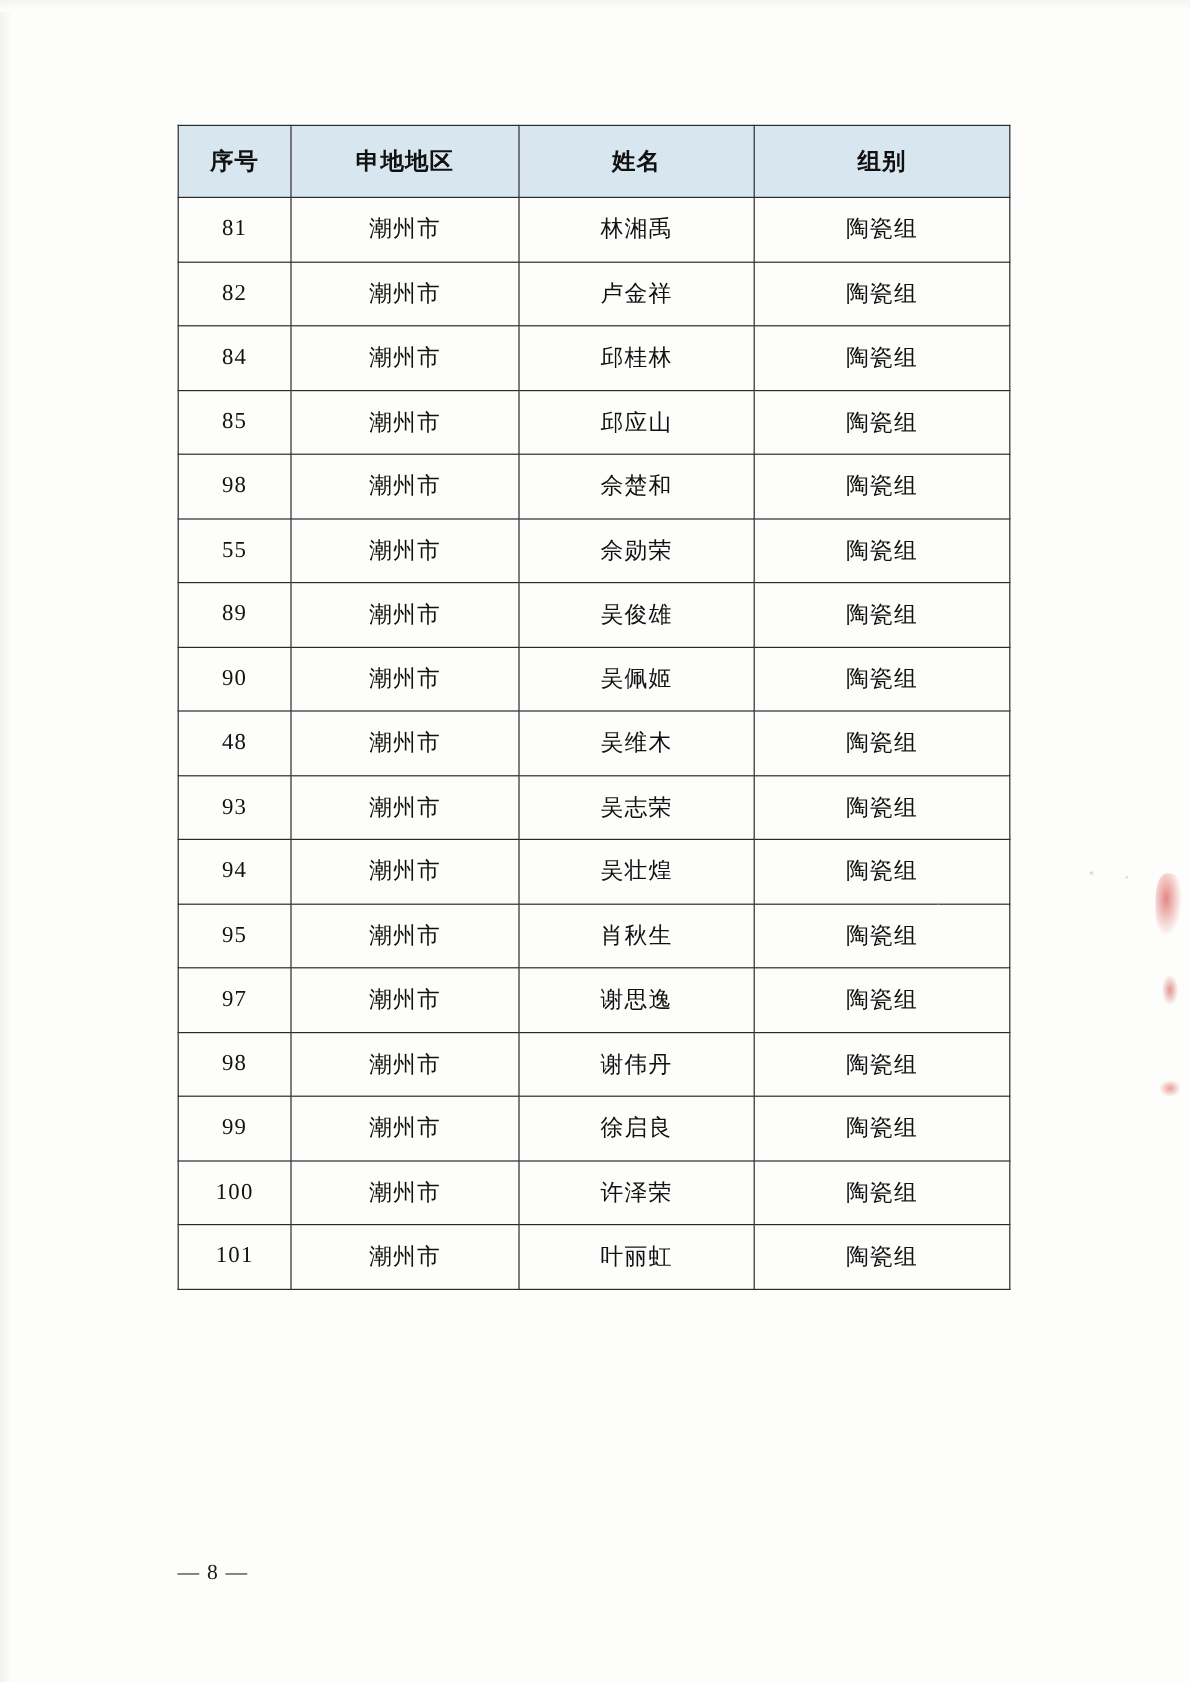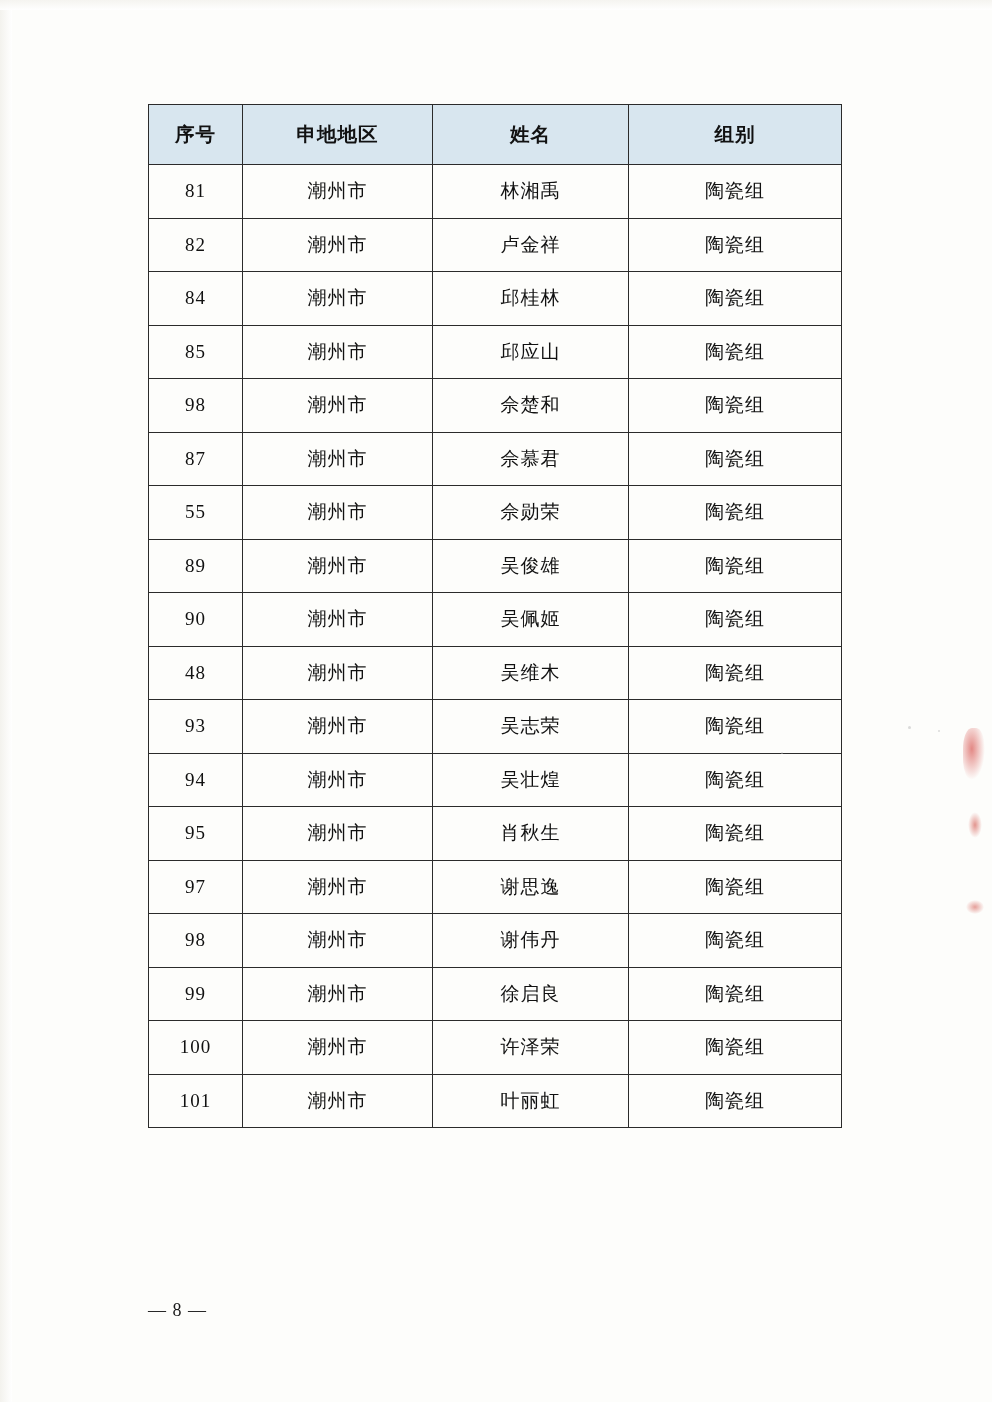--- a/index.html
+++ b/index.html
@@ -164,26 +164,20 @@
             <td>邱应山</td>
             <td>陶瓷组</td>
           </tr>
           <tr>
             <td class="cell-index">98</td>
             <td>潮州市</td>
             <td>佘楚和</td>
             <td>陶瓷组</td>
           </tr>
           <tr>
-            <td class="cell-index">87</td>
-            <td>潮州市</td>
-            <td>佘慕君</td>
-            <td>陶瓷组</td>
-          </tr>
-          <tr>
             <td class="cell-index">55</td>
             <td>潮州市</td>
             <td>佘勋荣</td>
             <td>陶瓷组</td>
           </tr>
           <tr>
             <td class="cell-index">89</td>
             <td>潮州市</td>
             <td>吴俊雄</td>
             <td>陶瓷组</td>

